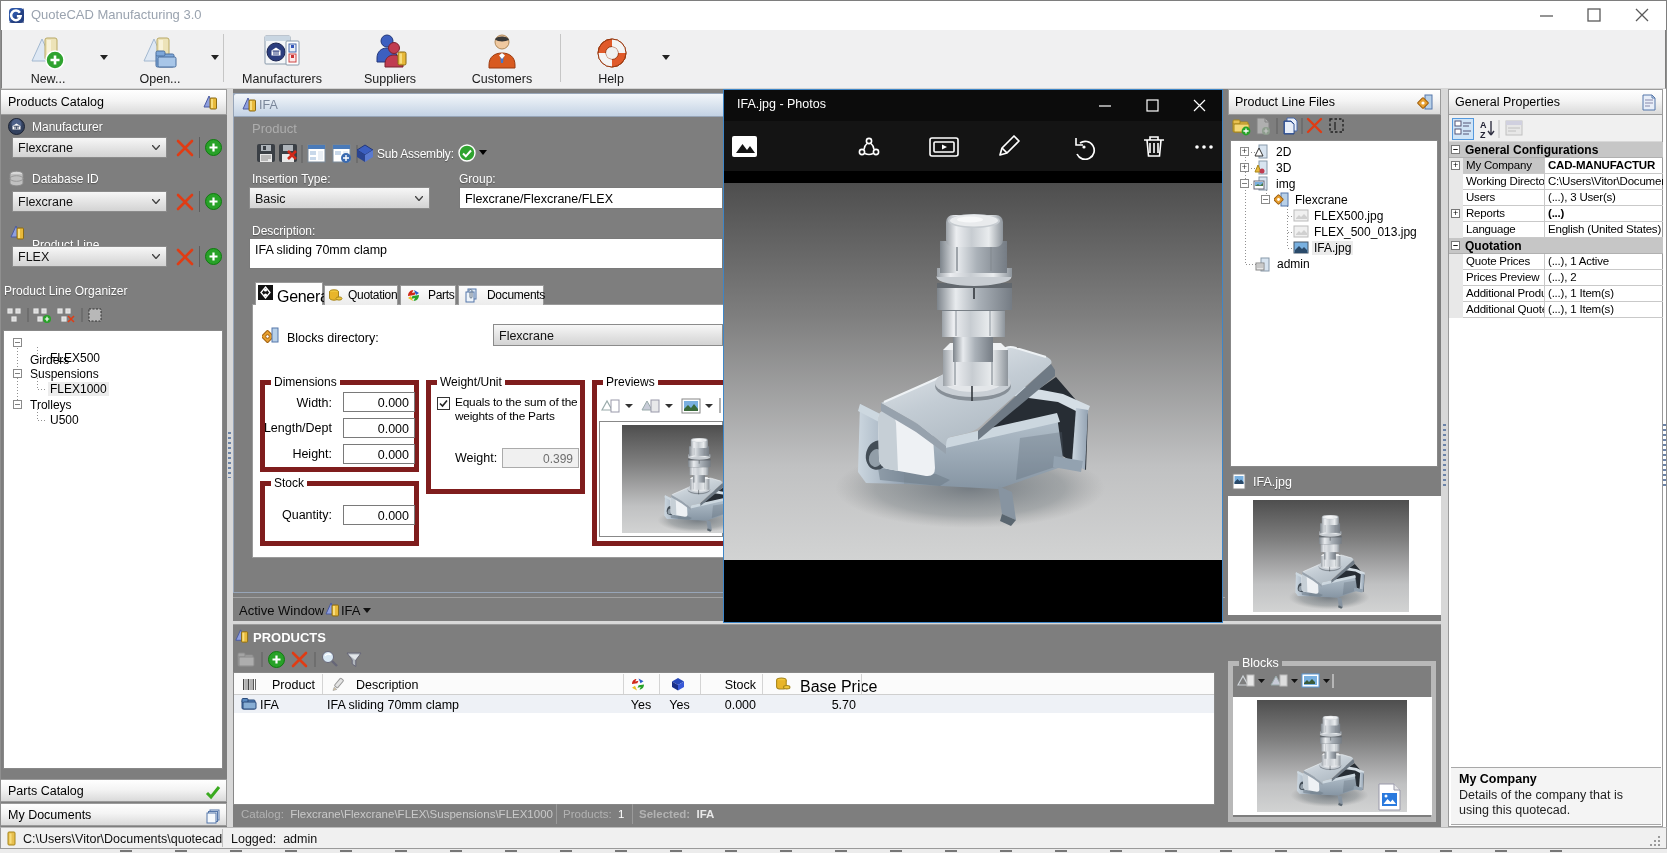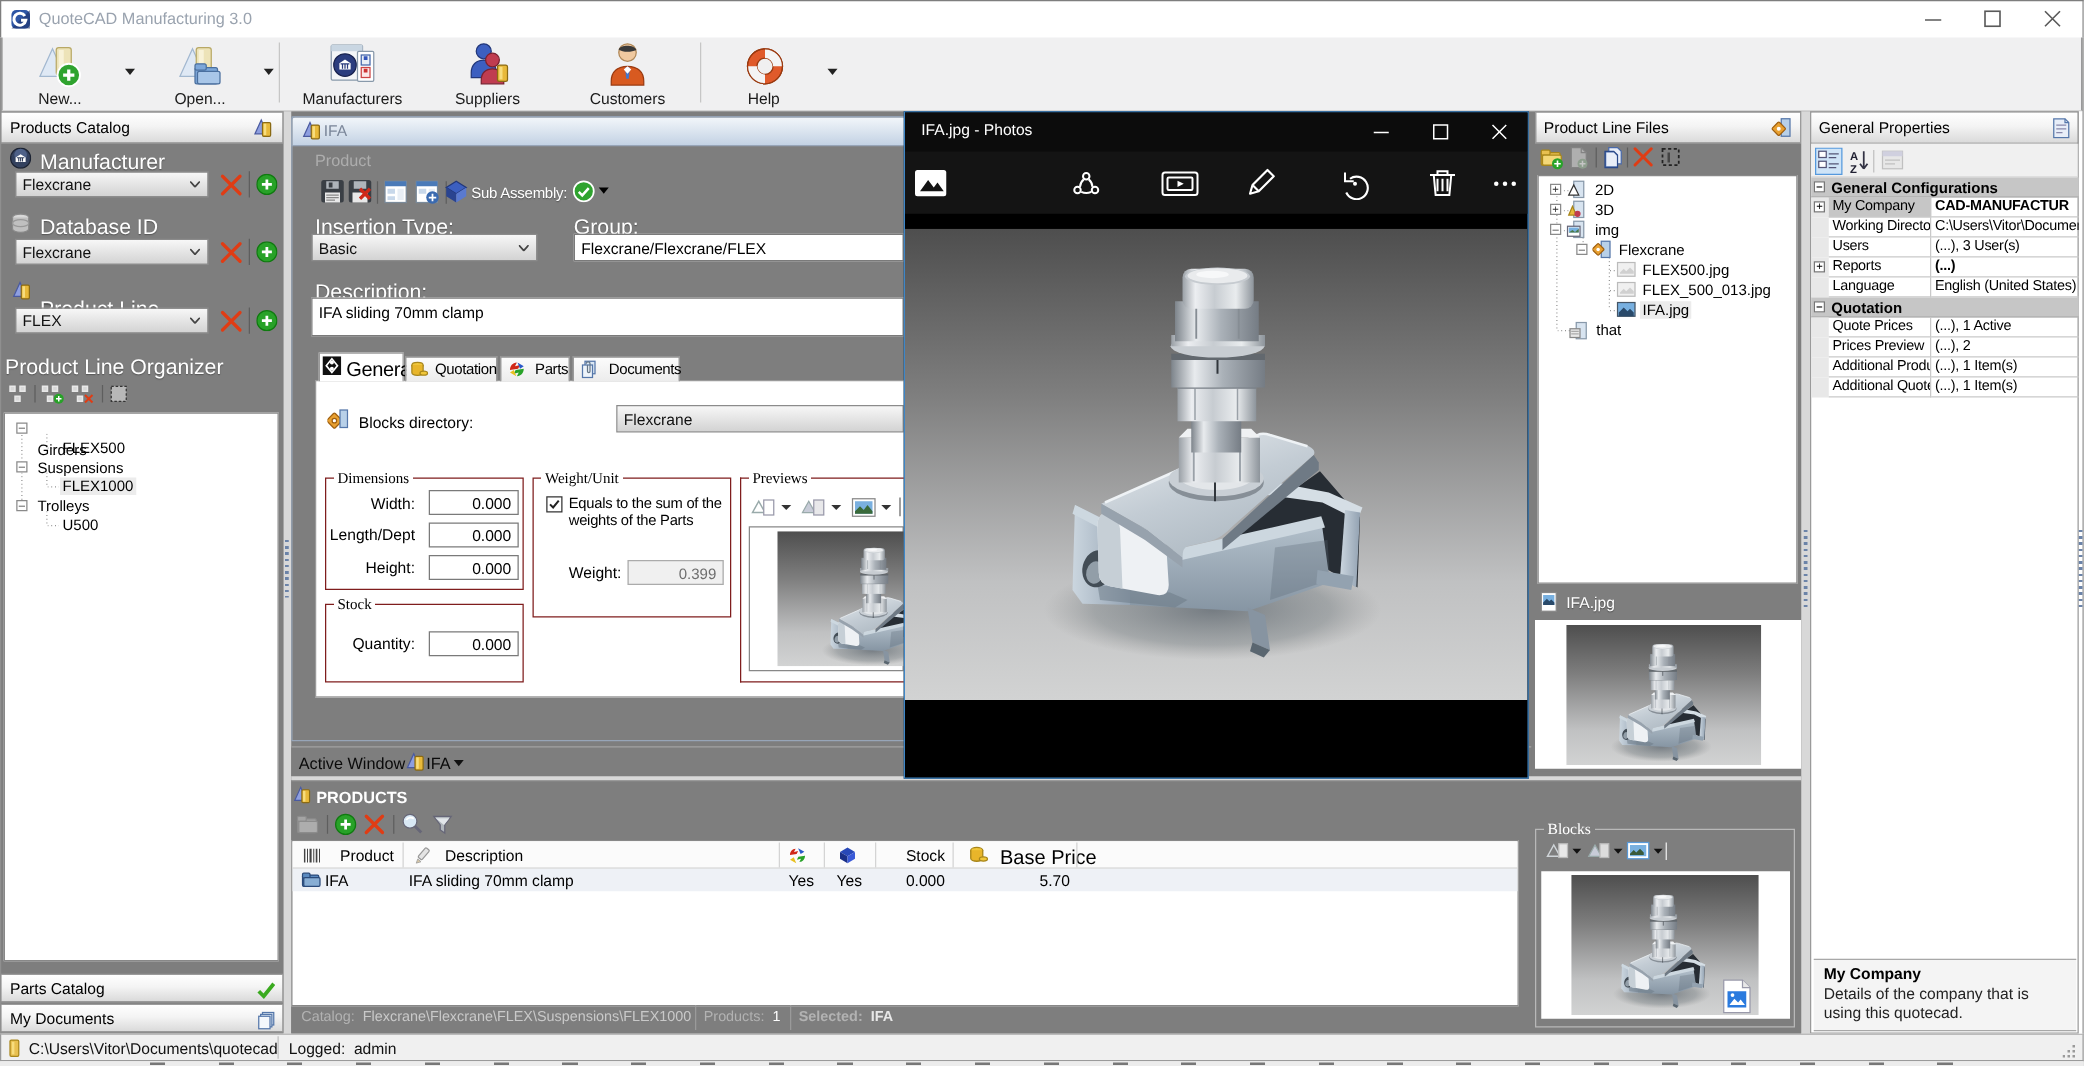--- a/index.html
+++ b/index.html
@@ -12,23 +12,23 @@
 #toolbar { left:1px; top:30px; width:1665px; height:59px; background:#f0f0f1; border-left:1px solid #7e7e7e; border-right:1px solid #7e7e7e; border-bottom:1px solid #d4d4d4; }
 .tbsep { position:absolute; top:5px; height:70px; width:1px; background:#c6c6c6; }
 .tblabel { position:absolute; top:72px; font-size:12.5px; text-align:center; color:#1a1a1a; }
 .tbarrow { position:absolute; width:0; height:0; border-left:4px solid transparent; border-right:4px solid transparent; border-top:5px solid #222; }
 
 .hdrbar { background:linear-gradient(#ffffff,#f4f4f4 45%,#dadada); border:1px solid #9b9b9b; color:#000; }
 .graybg { background:#7e7e7e; }
 .combo { background:linear-gradient(#f7f7f7,#e3e3e3 55%,#d3d3d3); border:1px solid #8b8b8b; position:absolute; }
 .combotext { position:absolute; left:5px; top:3px; font-size:12.5px; color:#111; }
 .chev { position:absolute; right:6px; top:7px; width:8px; height:5px; }
-.wlabel { position:absolute; color:#fff; font-size:17px; text-shadow:0 1px 1px rgba(0,0,0,.35); }
+.wlabel { position:absolute; color:#fff; font-size:12px; text-shadow:0 1px 1px rgba(0,0,0,.35); }
 .input { position:absolute; background:#fff; border:1px solid #7a7a7a; font-size:12.5px; }
-fieldset { position:absolute; border:1px solid #7f1d1d; padding:0;font-family:Liberation Serif, serif; }
+fieldset { position:absolute; border:5px solid #7f1d1d; padding:0; }
 legend { font-size:12px; margin-left:6px; padding:0 3px; }
 
 #statusbar { left:0; top:827px; width:1667px; height:22px; background:#f0f0f0; border:1px solid #9a9a9a; border-top:1px solid #bbb; }
 #bottomsliver { left:0; top:849px; width:1667px; height:4px; background:#ececec; overflow:hidden; }
 
 .dotv { position:absolute; width:1px; background-image:linear-gradient(#909090 1px, transparent 1px); background-size:1px 3px; }
 .doth { position:absolute; height:1px; background-image:linear-gradient(90deg,#909090 1px, transparent 1px); background-size:3px 1px; }
 .trow { position:absolute; font-size:12px; white-space:nowrap; }
 .pmbox { position:absolute; width:9px; height:9px; border:1px solid #8a8a8a; background:#fff; font-size:9px; line-height:7px; text-align:center; color:#333; }
 
@@ -641,21 +641,21 @@
 <svg class="abs" style="left:1293px;top:241px" width="16" height="14" viewBox="0 0 16 14">
       <rect x="1" y="1" width="14" height="11" fill="#78b0e0" stroke="#456"></rect>
       <path d="M2 9l4-4 3 3 2-2 3 3v3H2z" fill="#2a4a6a"></path>
     </svg>
 <div class="trow" style="left:1312px;top:241px;background:#ececec;padding:0 2px">IFA.jpg</div>
 <svg class="abs" style="left:1255px;top:257px" width="15" height="15" viewBox="0 0 15 15">
       <rect x="6" y="1" width="8" height="13" fill="#d8e4f0" stroke="#8899aa"></rect>
       <rect x="1" y="6" width="8" height="7" fill="#e8e8e8" stroke="#888"></rect>
       <path d="M2 8h6M2 10h6" stroke="#aaa"></path>
     </svg>
-<div class="trow" style="left:1277px;top:257px">that</div>
+<div class="trow" style="left:1277px;top:257px">admin</div>
 
 <svg class="abs" style="left:1232px;top:473px" width="14" height="17" viewBox="0 0 14 17">
       <rect x="1" y="1" width="12" height="15" fill="#fff" stroke="#888"></rect>
       <rect x="2.5" y="3" width="9" height="8" fill="#78b0e0"></rect>
       <path d="M2.5 9l3-3 2 2 1.5-1.5 2.5 2.5v2h-9z" fill="#2a4a6a"></path>
     </svg>
 <div class="abs" style="left:1253px;top:475px;font-size:12.5px;color:#fff;text-shadow:0 1px 1px rgba(0,0,0,.4)">IFA.jpg</div>
 <div class="abs" style="left:1228px;top:496px;width:213px;height:119px;background:#fff"></div>
 <svg class="abs" style="left:1253px;top:500px" width="156" height="112" viewBox="0 0 156 112">
  <rect width="156" height="112" fill="url(#photoBG)"></rect>

